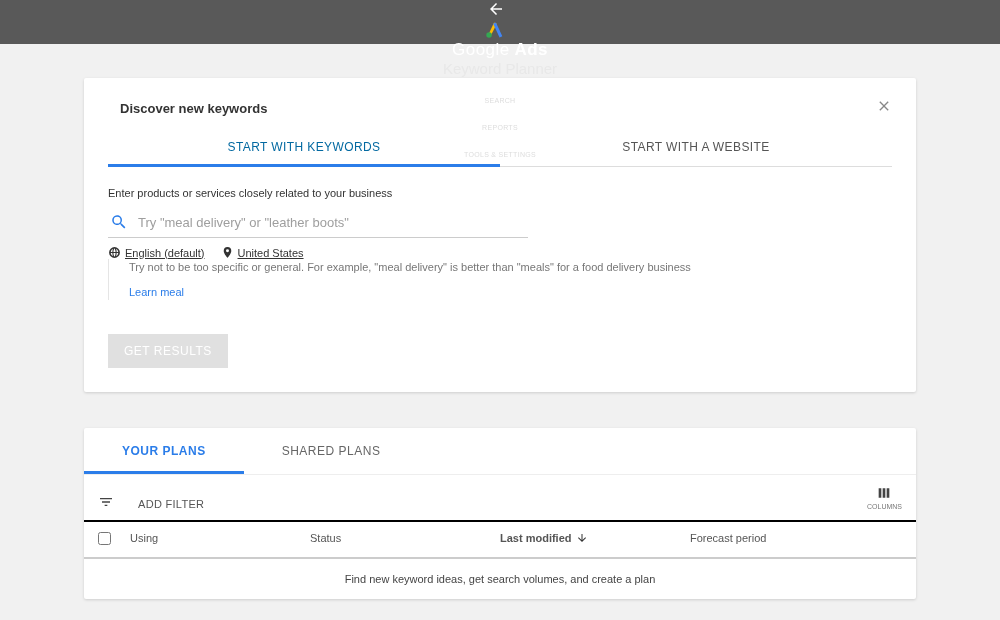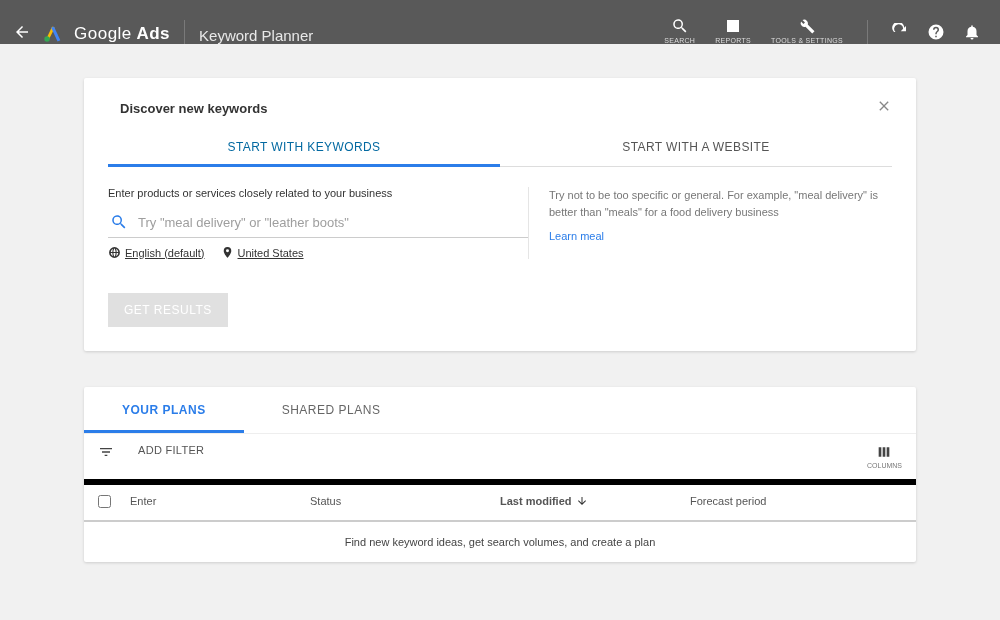--- a/index.html
+++ b/index.html
@@ -1,19 +1,19 @@
 <!DOCTYPE html>
 <html><head>
 <meta charset="utf-8">
 <style>
 * { margin: 0; padding: 0; box-sizing: border-box; font-family: Arial, "Helvetica Neue", Helvetica, sans-serif; }
 body { background: #f1f1f1; width: 1000px; height: 620px; overflow: hidden; }
 
 
-.topbar { background: #595959; height: 44px; display: flex; align-items: flex-end; color: #fff; padding: 0 10px; }
+.topbar { background: #595959; height: 44px; display: flex; align-items: center; color: #fff; padding: 0 10px; flex-direction: column; }
 .topbar .back { width: 24px; height: 24px; display:flex; align-items:center; justify-content:center; cursor:pointer; margin-right:8px;}
 .topbar svg { fill:#fff; }
 .topbar .logo { width:22px; height:22px; margin-right:10px; }
 .topbar .brand { font-size:17px; letter-spacing:.5px; }
 .topbar .brand .g { font-weight:400; }
 .topbar .brand .a { font-weight:700; }
 .topbar .divider { width:1px; height:24px; background:#7a7a7a; margin:0 14px; }
 .topbar .section { font-size:15px; color:#e8e8e8; }
 .topbar .spacer { flex:1; }
 .topbar .tool { display:flex; flex-direction:column; align-items:center; justify-content:center; padding:0 10px; cursor:pointer;}
@@ -25,21 +25,21 @@
 .discover { width:832px; margin-top:34px; padding-bottom:24px; }
 .discover .header { display:flex; align-items:center; padding:20px 24px 10px 36px; }
 .discover .header h2 { font-size:13px; font-weight:700; color:#333; flex:1; }
 .close-x { cursor:pointer; }
 
 .tabs { display:flex; padding:0 24px; }
 .tab { flex:1; text-align:center; font-size:12px; letter-spacing:.4px; padding:12px 0; color:#555; border-bottom:1px solid #ddd; cursor:pointer;}
 .tab.active { color:#0369a1; border-bottom:3px solid #2b7de9; font-weight:400; padding-bottom:2px;}
 
 .body { padding: 20px 24px 0 24px; }
-.row { display:flex; }
+.row { display:flex;flex-direction:column; }
 .left { width:420px; }
 .right { flex:1; padding-left:20px; border-left:1px solid #e5e5e5; font-size:11px; color:#777; line-height:1.5; }
 .right a { color:#2b7de9; text-decoration:none; font-size:11px; display:inline-block; margin-top:8px;}
 .fieldlabel { font-size:11px; color:#333; margin-bottom:10px; display:block; }
 .kw-input { display:flex; align-items:center; border-bottom:1px solid #ccc; padding:4px 0 6px 2px;}
 .kw-input svg { fill:#2b7de9; width:18px; height:18px; margin-right:10px;}
 .kw-input input { border:none; outline:none; font-size:13px; flex:1; color:#333;}
 .kw-input input::placeholder { color:#9e9e9e; }
 
 .locale { display:flex; gap:16px; margin-top:8px; }
@@ -52,21 +52,21 @@
 .domain-input input { border:none; outline:none; font-size:12px; flex:1; color:#333;}
 .domain-input input::placeholder { color:#9e9e9e; }
 
 .getresults { margin:34px 0 0 24px; background:#e0e0e0; color:#fff; font-size:12px; letter-spacing:.5px; padding:10px 16px; border:none; cursor:not-allowed;}
 
 
 .plans { width:832px; margin-top:36px; }
 .ptabs { display:flex; border-bottom:1px solid #eee; }
 .ptab { padding:16px 38px; font-size:12px; letter-spacing:.5px; color:#666; cursor:pointer;}
 .ptab.active { color:#2b7de9; border-bottom:3px solid #2b7de9; font-weight:600; padding-bottom:7px;}
-.filterbar { display:flex; align-items:flex-start; padding:10px 14px; border-bottom:6px solid #000000;}
+.filterbar { display:flex; align-items:flex-end; padding:10px 14px; border-bottom:2px solid #000000;}
 .filterbar svg { width:16px; height:16px; fill:#444; }
 .filterbar .addf { font-size:11px; color:#555; margin-left:24px; letter-spacing:.3px; cursor:pointer;}
 .filterbar .sp { flex:1; }
 .colbtn { display:flex; flex-direction:column; align-items:center; cursor:pointer;}
 .colbtn .t { font-size:7px; color:#777; margin-top:2px;}
 .thead { display:flex; border-bottom:2px solid #ccc; padding:10px 14px; font-size:11px; color:#555;}
 .thead .chk { width:32px; }
 .thead .chk input { width:13px; height:13px;}
 .thead .c1 { width:180px; }
 .thead .c2 { width:190px; }
@@ -192,21 +192,21 @@
     <div class="sp"></div>
     <div class="colbtn">
       <svg viewBox="0 0 24 24" width="16" height="16" fill="#555">
           <path d="M4 5h4v14H4zm6 0h4v14h-4zm6 0h4v14h-4z"></path>
         </svg>
       <span class="t">COLUMNS</span>
     </div>
   </div>
   <div class="thead">
     <div class="chk"><input type="checkbox" style=""></div>
-    <div class="c1">Enter</div>
+    <div class="c1">Using</div>
     <div class="c2">Status</div>
     <div class="c3">
         <span>Last modified</span>
         <svg viewBox="0 0 24 24" width="12" height="12" fill="#333">
           <path d="M12 20l-1.4-1.4L16.2 13H4v-2h12.2l-5.6-5.6L12 4l8 8z" transform="rotate(90 12 12)"></path>
         </svg>
       </div>
     <div class="c4">Forecast period</div>
   </div>
   <div class="empty">Find new keyword ideas, get search volumes, and create a plan</div>

